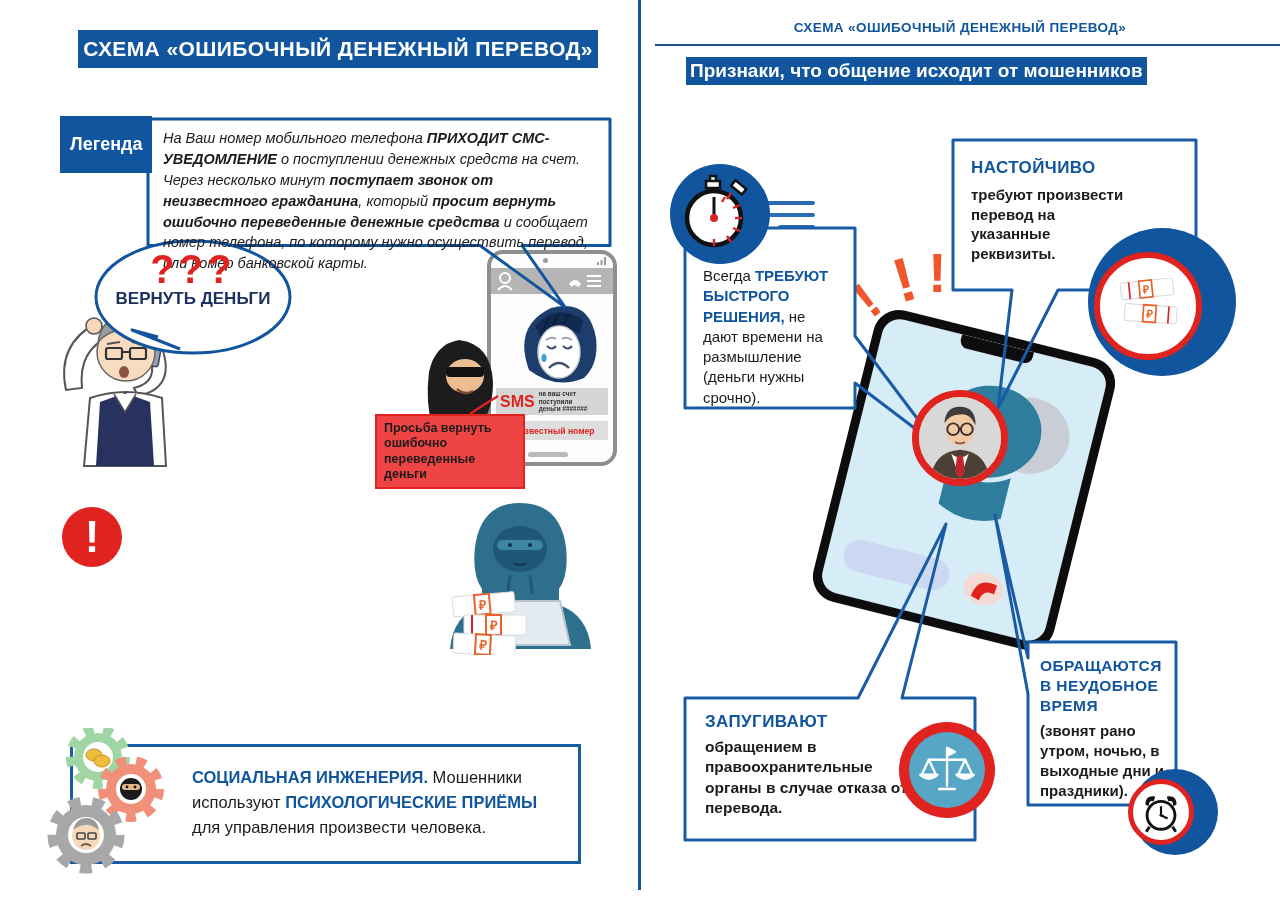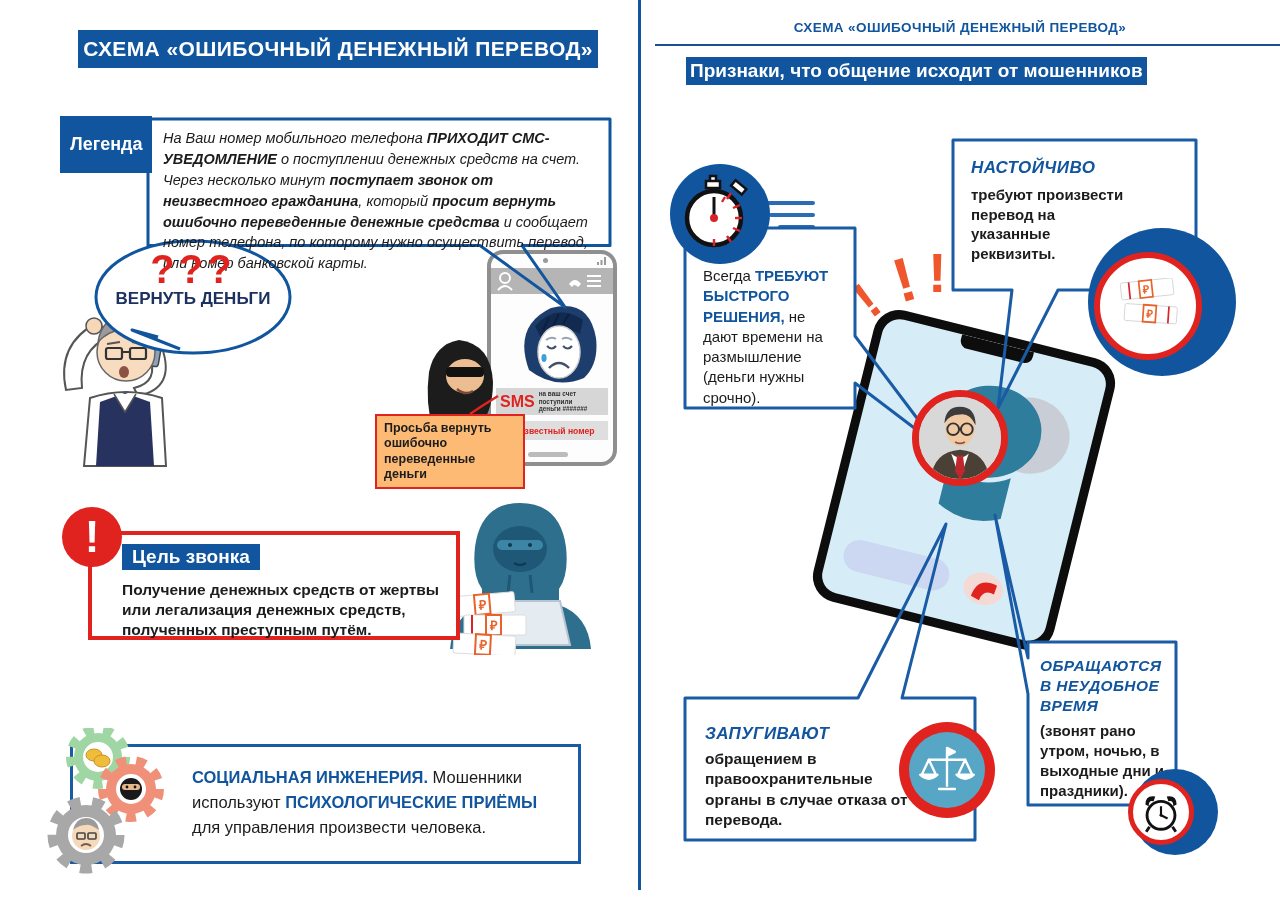--- a/index.html
+++ b/index.html
@@ -7,21 +7,21 @@
           font-family:"Liberation Sans",sans-serif;color:#1c1c1c;}
   .abs{position:absolute;}
   
   :root{--blue:#10559e;--bblue:#1a5ba6;--red:#e0231f;--orange:#f0562c;--teal:#57a6c6;--navy:#1d3160;}
   .bluebar{background:var(--blue);color:#fff;font-weight:700;}
   .sg-i{font-style:italic;}
   .sg-ib{font-style:italic;font-weight:700;}
   .sg-b{font-weight:400;}
   .sg-blue{font-weight:700;color:var(--blue);}
   .circle{border-radius:50%;}
-  .callout-title{color:var(--blue);font-weight:700;letter-spacing:.4px;font-style:italic;}
+  .callout-title{color:var(--blue);font-weight:700;letter-spacing:.4px;}
   .callout-text{font-weight:700;color:#1c1c1c;}
   svg{display:block;}
 </style>
 </head>
 <body>
 
 <div id="canvas">
 
   <div class="abs" style="left:487px;top:250px;width:122px;height:208px;border:4px solid #8f8f8f;border-radius:16px;background:#fdfdfd;z-index:10;">
     <div class="abs" style="left:52px;top:4px;width:5px;height:5px;background:#9a9a9a;border-radius:50%;"></div>
@@ -228,30 +228,24 @@
     <span>Легенда</span>
   </div>
 
   <div class="abs" style="left:163px;top:128px;width:434px;font-size:14.5px;line-height:1.44;z-index:45;color:#1b1b1b;"><span class="sg-i">На Ваш номер мобильного телефона </span><span class="sg-ib">ПРИХОДИТ СМС-УВЕДОМЛЕНИЕ</span><span class="sg-i"> о поступлении денежных средств на счет. Через несколько минут </span><span class="sg-ib">поступает звонок от неизвестного гражданина</span><span class="sg-i">, который </span><span class="sg-ib">просит вернуть ошибочно переведенные денежные средства</span><span class="sg-i"> и сообщает номер телефона, по которому нужно осуществить перевод, или номер банковской карты.</span></div>
 
   <div class="abs" style="left:110px;top:249px;width:166px;text-align:center;z-index:45;">
     <div style="color:var(--red);font-size:40px;font-weight:700;letter-spacing:4px;line-height:1;">???</div>
     <div style="color:var(--navy);font-size:17px;font-weight:700;margin-top:0;">ВЕРНУТЬ ДЕНЬГИ</div>
   </div>
 
-  <div class="abs" style="left:375px;top:414px;width:132px;border:2.5px solid var(--red);background:#fdba74;padding:5px 7px;z-index:45;">
+  <div class="abs" style="left:375px;top:414px;width:132px;border:2.5px solid var(--red);background:#ef4444;padding:5px 7px;z-index:45;">
     <span style="font-size:12.5px;font-weight:700;line-height:1.22;display:block;">Просьба вернуть ошибочно переведенные деньги</span>
   </div>
 
-  <div class="abs" style="left:88px;top:531px;width:364px;height:101px;border:4px solid var(--red);background:#fff;z-index:30;">
-    <div class="abs bluebar" style="left:30px;top:9px;padding:2px 10px;font-size:19px;">
-      <span>Цель звонка</span>
-    </div>
-    <div class="abs" style="left:30px;top:45px;width:320px;font-size:15.5px;font-weight:700;line-height:1.3;">Получение денежных средств от жертвы или легализация денежных средств, полученных преступным путём.</div>
-  </div>
 
 
   <div class="abs" style="left:70px;top:744px;width:505px;height:114px;border:3px solid var(--bblue);background:#fff;z-index:30;"></div>
   <div class="abs" style="left:192px;top:765px;width:368px;font-size:16.5px;line-height:1.5;z-index:45;"><span class="sg-blue">СОЦИАЛЬНАЯ ИНЖЕНЕРИЯ.</span><span class="sg-b">  Мошенники используют </span><span class="sg-blue">ПСИХОЛОГИЧЕСКИЕ ПРИЁМЫ</span><span class="sg-b"> для управления произвести человека.</span></div>
 
   <div class="abs" style="left:638px;top:0;width:3px;height:890px;background:var(--blue);z-index:5;"></div>
 
   <div class="abs" style="left:640px;top:20px;width:640px;text-align:center;color:var(--blue);font-weight:700;font-size:13.5px;letter-spacing:.4px;z-index:30;">СХЕМА «ОШИБОЧНЫЙ ДЕНЕЖНЫЙ ПЕРЕВОД»</div>
   <div class="abs" style="left:655px;top:44px;width:625px;height:2px;background:#1e4f8f;z-index:30;"></div>
 
@@ -313,21 +307,21 @@
       <ellipse cx="42" cy="32" rx="15" ry="18" fill="#f1c9a2"></ellipse>
       <path d="M26,27 Q27,10 42,10 Q58,10 58,29 Q52,16 42,18 Q31,18 26,27 Z" fill="#3c3c3c"></path>
       <circle cx="35" cy="33" r="6" fill="none" stroke="#333" stroke-width="2"></circle>
       <circle cx="49" cy="33" r="6" fill="none" stroke="#333" stroke-width="2"></circle>
       <line x1="41" y1="33" x2="43" y2="33" stroke="#333" stroke-width="2"></line>
       <path d="M37,46 q5,3 10,0" fill="none" stroke="#8a5a43" stroke-width="1.8"></path>
     </svg>
   </div>
 
   <div class="abs" style="left:705px;top:712px;width:220px;z-index:45;">
-    <div class="callout-title" style="font-size:17px;margin-bottom:5px;margin-top:12px;">ЗАПУГИВАЮТ</div>
+    <div class="callout-title" style="font-size:17px;margin-bottom:5px;">ЗАПУГИВАЮТ</div>
     <div class="callout-text" style="font-size:15.5px;line-height:1.32;">обращением в правоохранительные органы в случае отказа от перевода.</div>
   </div>
 
   <div class="abs circle" style="left:899px;top:722px;width:96px;height:96px;background:var(--red);z-index:50;display:flex;align-items:center;justify-content:center;">
     <div class="circle" style="width:76px;height:76px;background:var(--teal);display:flex;align-items:center;justify-content:center;">
       <svg width="60" height="60" viewBox="0 0 76 76">
         <g stroke="#fff" stroke-width="3" fill="none" stroke-linecap="round" stroke-linejoin="round">
           <line x1="38" y1="12" x2="38" y2="58"></line>
           <path d="M38,10 l10,5 l-10,5" fill="#fff"></path>
           <line x1="15" y1="25" x2="61" y2="25"></line>

